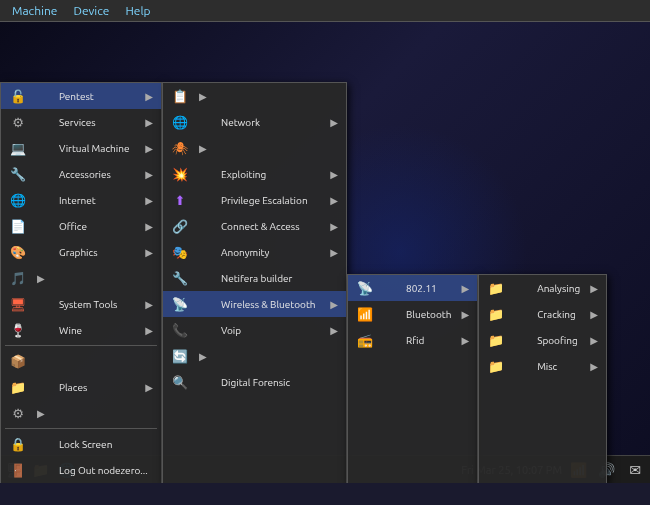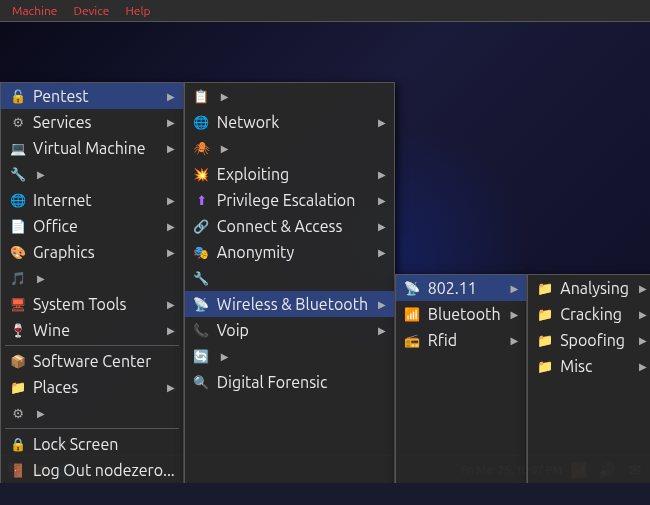--- a/index.html
+++ b/index.html
@@ -32,21 +32,21 @@
       background: #2d2d2d;
       height: 22px;
       display: flex;
       align-items: center;
       padding: 0 4px;
       border-bottom: 1px solid #555;
     }
     .menubar-item {
       padding: 2px 8px;
       cursor: pointer;
-      color: #ef4444;
+      color: #7dd3fc;
       font-size: 12px;
     }
 
     
     .desktop {
       position: relative;
       width: 650px;
       height: 461px;
       background: linear-gradient(135deg, #0a0a1a 0%, #1a1a3a 40%, #0d0d22 100%);
       overflow: hidden;
@@ -127,22 +127,23 @@
       height: 18px;
       flex-shrink: 0;
       display: flex;
       align-items: center;
       justify-content: center;
       font-size: 13px;
     }
     .menu-item-label {
       flex: 1;
       white-space: nowrap;
-      font-size: 16px;
+      font-size: 10px;
       color: #e8e8e8;
+      margin-left: 26px;
     }
     .menu-item-arrow {
       font-size: 10px;
       color: #aaa;
       margin-left: 4px;
     }
 
     
     .menu-sep {
       height: 1px;
@@ -187,20 +188,21 @@
         <div class="menu-item-label">Services</div>
         <div class="menu-item-arrow">▶</div>
       </div>
       <div class="menu-item">
         <div class="menu-item-icon icon-blue">💻</div>
         <div class="menu-item-label">Virtual Machine</div>
         <div class="menu-item-arrow">▶</div>
       </div>
       <div class="menu-item">
         <div class="menu-item-icon icon-orange">🔧</div>
+        <div class="menu-item-label">Accessories</div>
         <div class="menu-item-arrow">▶</div>
       </div>
       <div class="menu-item">
         <div class="menu-item-icon icon-cyan">🌐</div>
         <div class="menu-item-label">Internet</div>
         <div class="menu-item-arrow">▶</div>
       </div>
       <div class="menu-item">
         <div class="menu-item-icon icon-blue">📄</div>
         <div class="menu-item-label">Office</div>
@@ -221,21 +223,20 @@
         <div class="menu-item-arrow">▶</div>
       </div>
       <div class="menu-item">
         <div class="menu-item-icon icon-blue">🍷</div>
         <div class="menu-item-label">Wine</div>
         <div class="menu-item-arrow">▶</div>
       </div>
       <div class="menu-sep"></div>
       <div class="menu-item">
         <div class="menu-item-icon icon-orange">📦</div>
-        <div class="menu-item-label">Software Center</div>
       </div>
       <div class="menu-item">
         <div class="menu-item-icon icon-folder">📁</div>
         <div class="menu-item-label">Places</div>
         <div class="menu-item-arrow">▶</div>
       </div>
       <div class="menu-item">
         <div class="menu-item-icon icon-gear">⚙</div>
         <div class="menu-item-arrow">▶</div>
       </div>
@@ -280,20 +281,21 @@
         <div class="menu-item-label">Connect &amp; Access</div>
         <div class="menu-item-arrow">▶</div>
       </div>
       <div class="menu-item">
         <div class="menu-item-icon icon-cyan">🎭</div>
         <div class="menu-item-label">Anonymity</div>
         <div class="menu-item-arrow">▶</div>
       </div>
       <div class="menu-item">
         <div class="menu-item-icon icon-orange">🔧</div>
+        <div class="menu-item-label">Netifera builder</div>
       </div>
       <div class="menu-item highlighted">
         <div class="menu-item-icon icon-wifi">📡</div>
         <div class="menu-item-label">Wireless &amp; Bluetooth</div>
         <div class="menu-item-arrow">▶</div>
       </div>
       <div class="menu-item">
         <div class="menu-item-icon icon-green">📞</div>
         <div class="menu-item-label">Voip</div>
         <div class="menu-item-arrow">▶</div>

